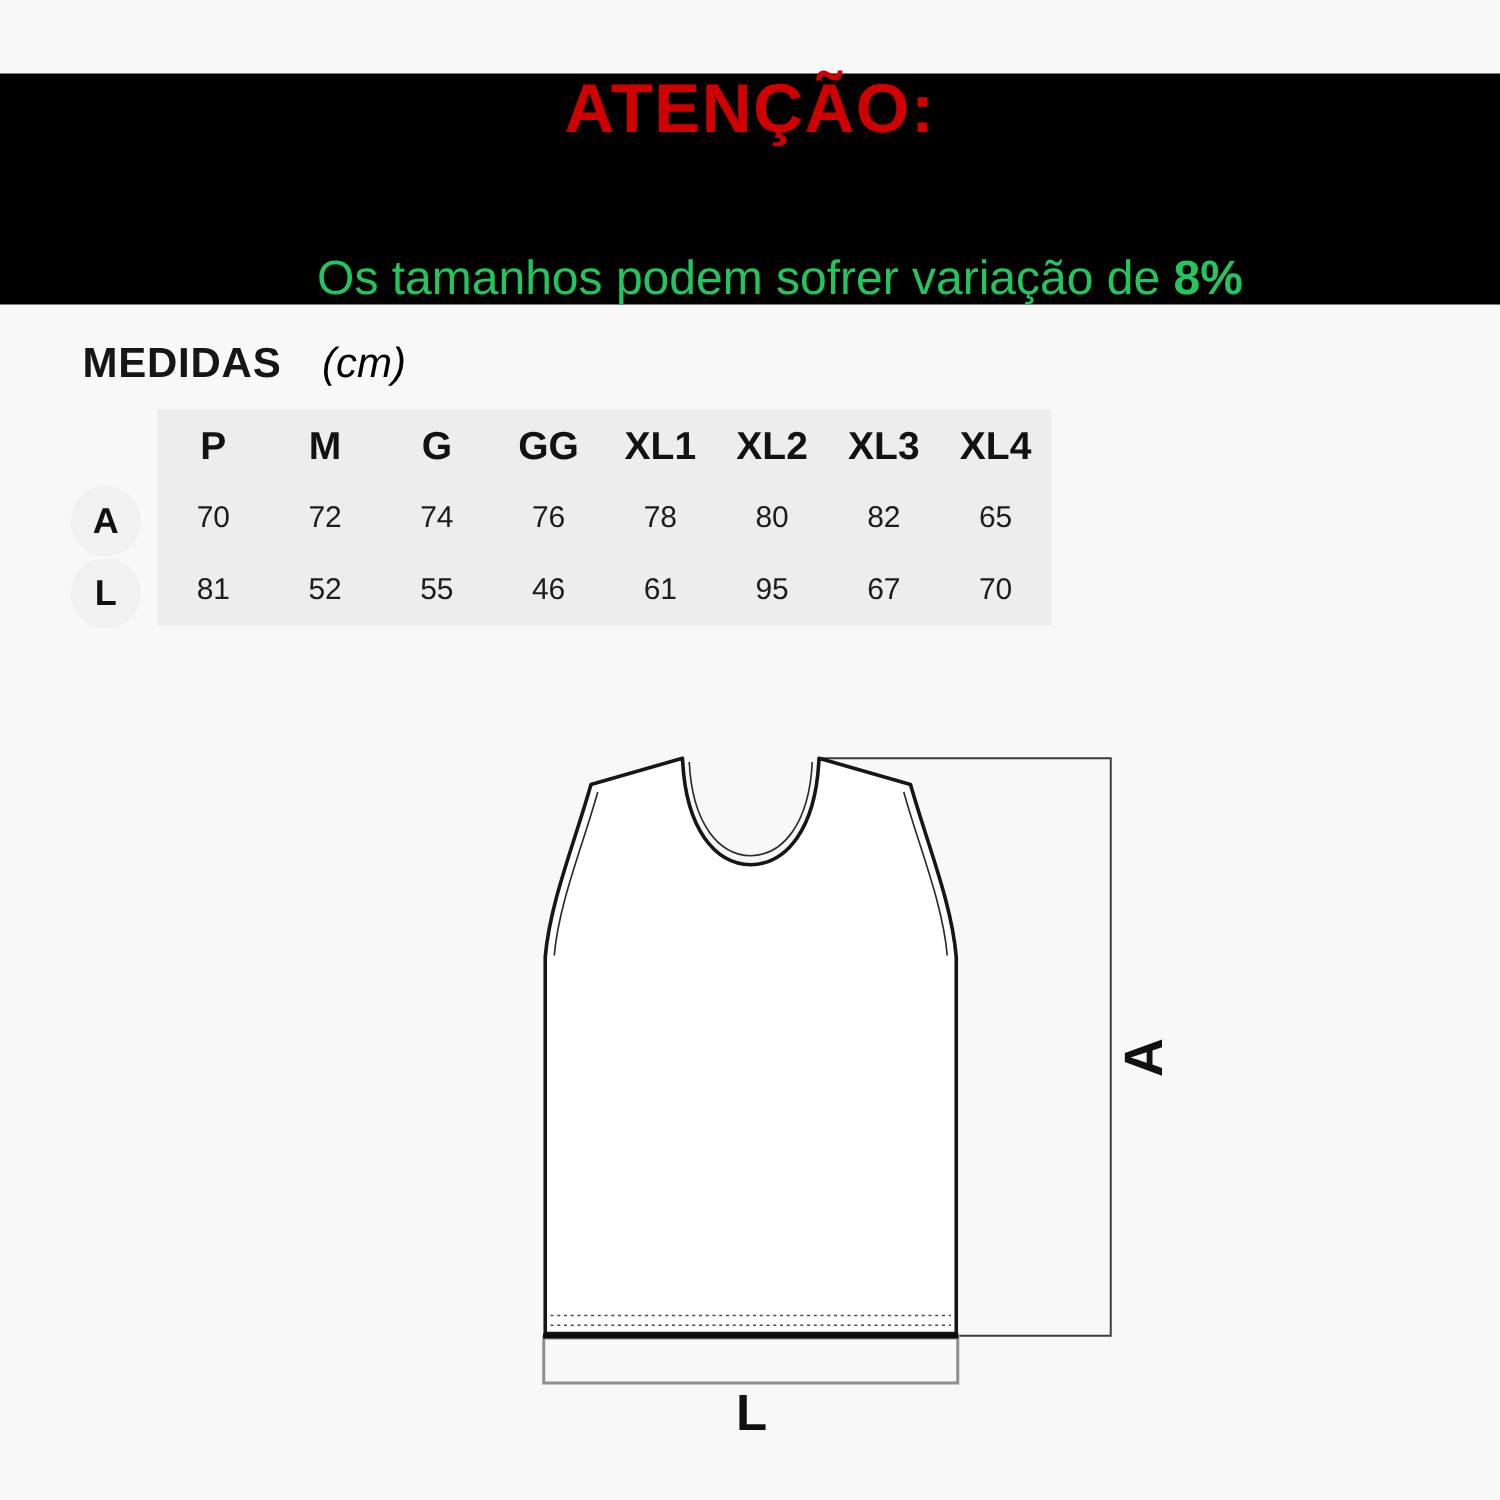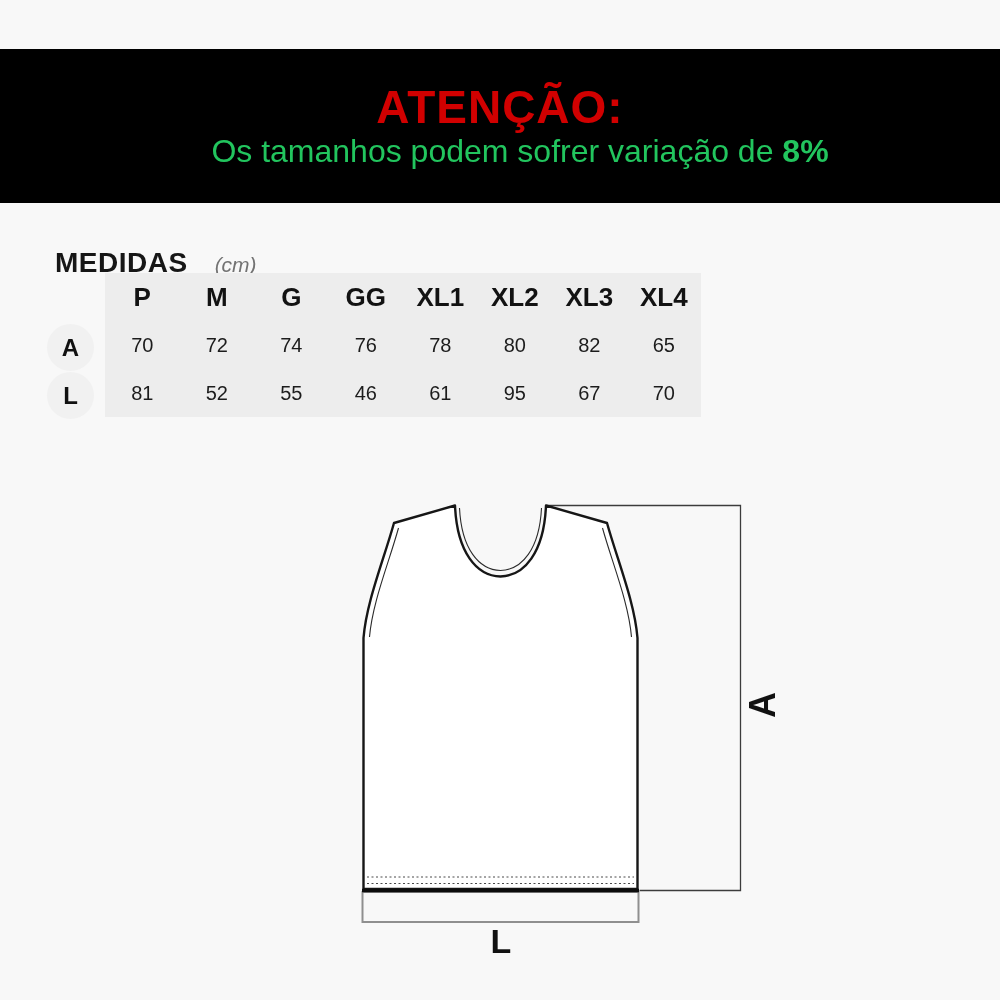--- a/index.html
+++ b/index.html
@@ -6,40 +6,40 @@
   .canvas{
     position:relative;width:1000px;height:1000px;overflow:hidden;
     background:#f8f8f8;
     font-family:"Liberation Sans","DejaVu Sans",sans-serif;
     color:#141414;
   }
   
   .banner{
     position:absolute;left:0;top:49px;width:1000px;height:154px;
     background:#000;
-    display:flex;flex-direction:column;align-items:center;justify-content:center;
+    display:flex;flex-direction:column;align-items:center;justify-content:space-between;
     gap:3px;text-align:center;
   }
   .banner-title{
     color:#d10000;font-size:46px;font-weight:800;letter-spacing:1px;line-height:1.02;
   }
   .banner-subtitle{
     color:#22c55e;font-size:32px;font-weight:400;line-height:1.08;margin-left:40px;
   }
   .banner-subtitle .pct{font-weight:700;}
   .banner-note{
     color:#fff;font-size:26px;font-style:italic;font-weight:400;line-height:1.1;
   }
   
   .medidas-header{
     position:absolute;left:55px;top:226px;
     display:flex;align-items:baseline;gap:27px;
   }
   .medidas-title{font-size:28px;font-weight:800;letter-spacing:.5px;color:#161616;}
-  .medidas-unit{font-size:21px;font-weight:400;font-style:italic;color:#737373;margin-top:27px;}
+  .medidas-unit{font-size:28px;font-weight:400;font-style:italic;color:#000000;}
   
   .size-table{
     position:absolute;left:105px;top:273px;width:596px;height:144px;
     background:#ededed;
     display:grid;grid-template-columns:repeat(8,1fr);grid-template-rows:repeat(3,1fr);
     align-items:center;justify-items:center;
   }
   .col-header{font-size:26px;font-weight:700;color:#121212;}
   .cell{font-size:20px;font-weight:400;color:#1c1c1c;}
   .row-label{

